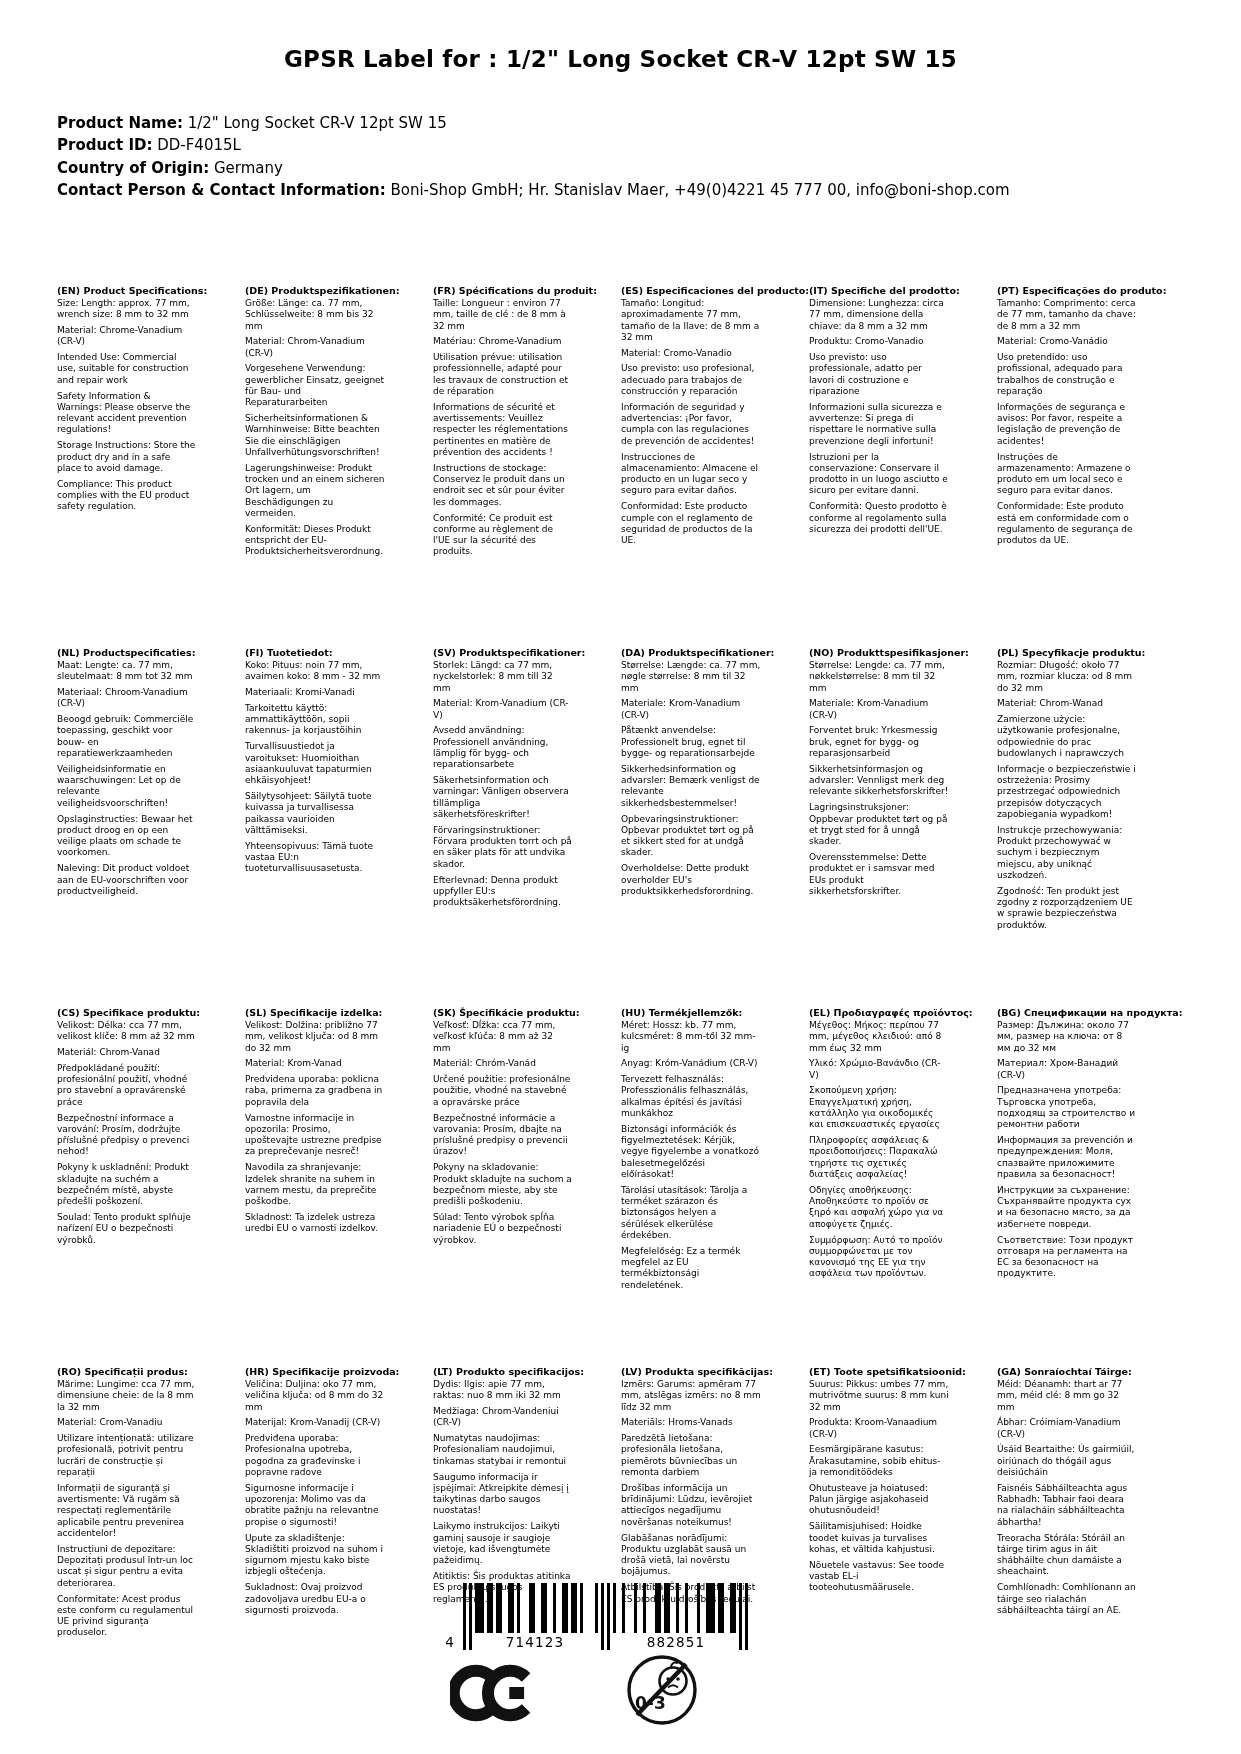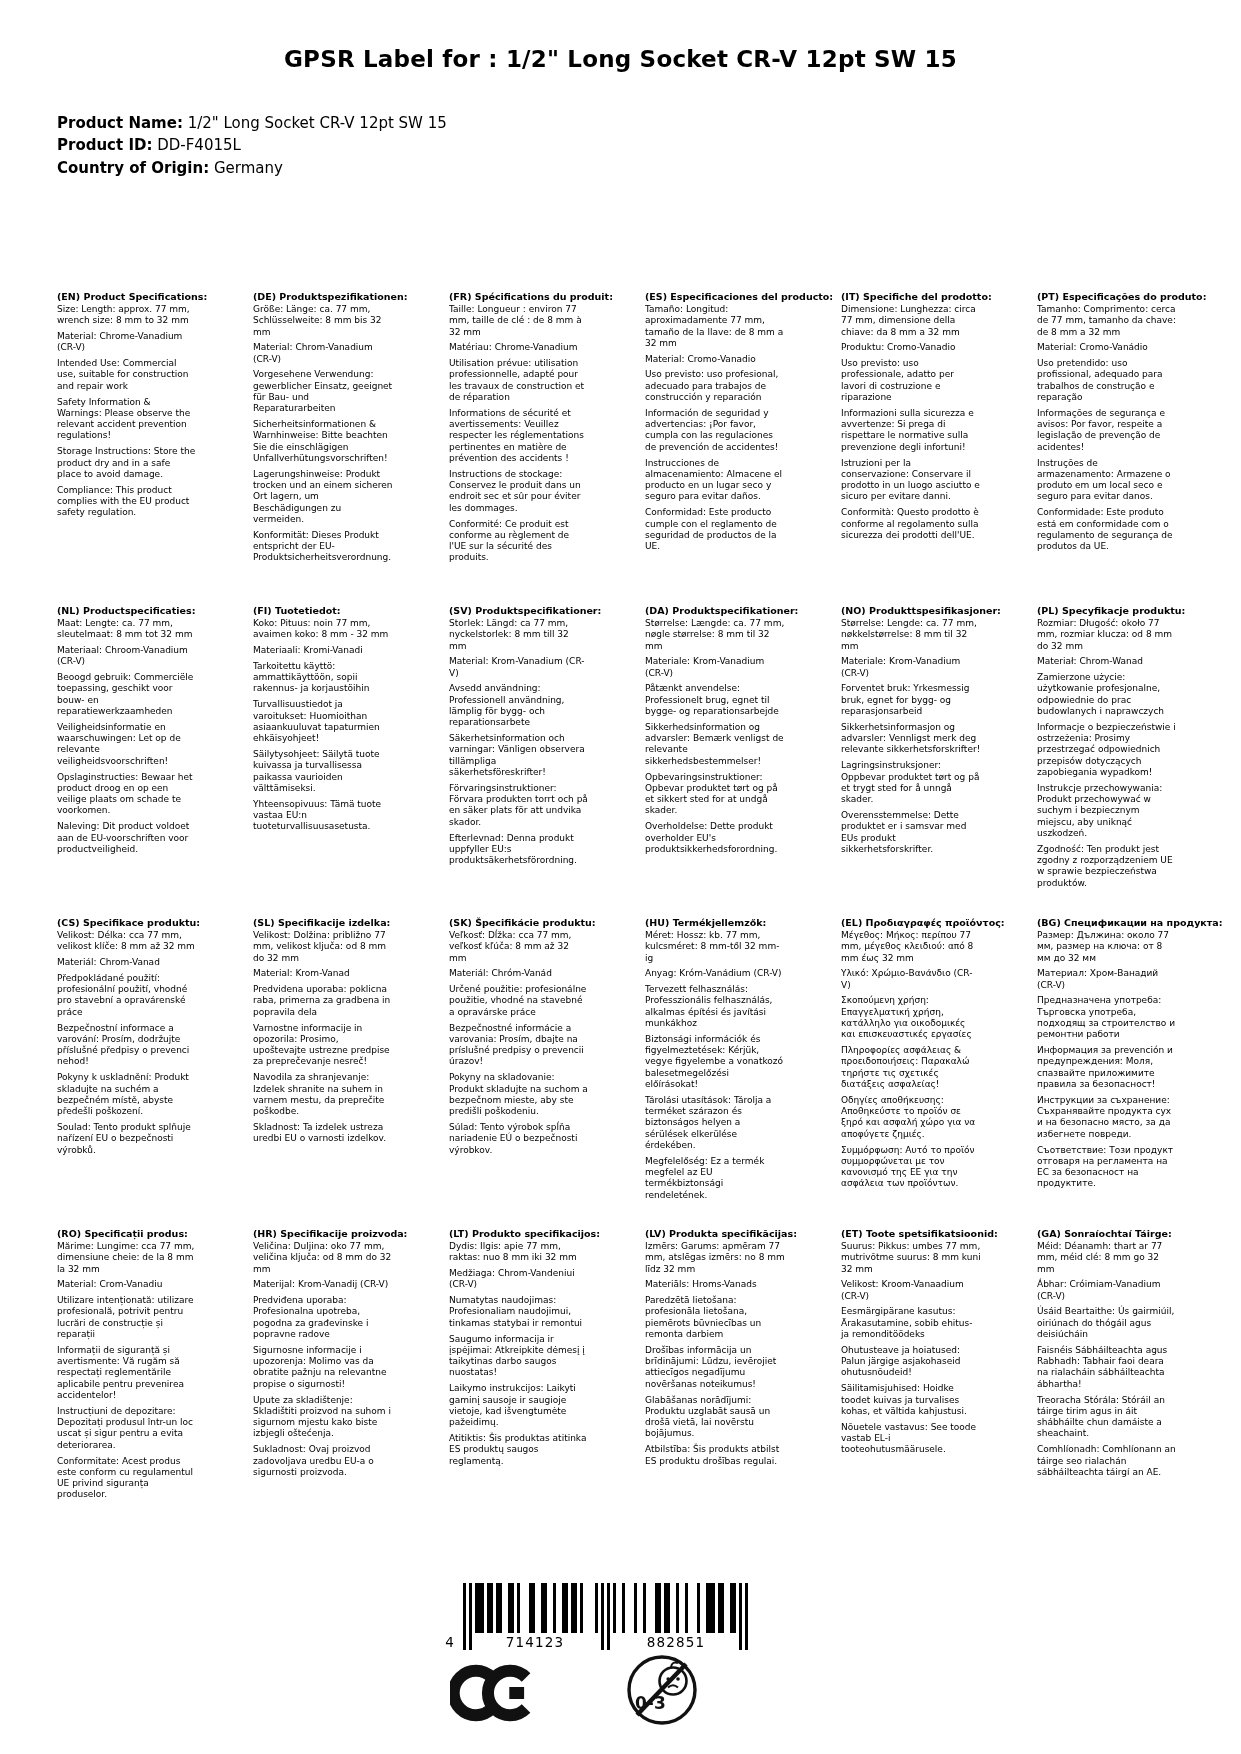--- a/index.html
+++ b/index.html
@@ -9,23 +9,24 @@
   }
   .title{
     position:absolute;top:46px;left:0;width:1241px;text-align:center;
     font-size:23px;font-weight:bold;letter-spacing:0.2px;
   }
   .product-info{position:absolute;left:57px;top:112px;font-size:15px;line-height:22.3px;}
   .pi-row{white-space:nowrap;}
   .pi-label{font-weight:bold;}
   .pi-value{font-weight:normal;}
   .specs-grid{
-    position:absolute;left:57px;top:291px;
+    position:absolute;left:57px;top:285px;
     display:grid;grid-template-columns:repeat(6,140px);column-gap:56px;
     grid-template-rows:314px 312px 311px auto;
+    gap:48px;
   }
   .spec-block{width:140px;}
   .spec-block h3{
     font-size:9.5px;font-weight:bold;margin:0 0 2px 0;white-space:nowrap;
   }
   .spec-block p{
     font-size:9px;line-height:11.3px;margin:0 0 4.5px 0;
     overflow-wrap:break-word;word-break:break-word;
   }
   .barcode{position:absolute;left:445px;top:1583px;}
@@ -38,20 +39,21 @@
 <body>
 
 <div class="page">
 
   <div class="title">GPSR Label for : 1/2" Long Socket CR-V 12pt SW 15</div>
 
   <div class="product-info" id="product-info">
       <div class="pi-row"><span class="pi-label">Product Name:</span><span class="pi-value">&nbsp;1/2" Long Socket CR-V 12pt SW 15</span></div>
       <div class="pi-row"><span class="pi-label">Product ID:</span><span class="pi-value">&nbsp;DD-F4015L</span></div>
       <div class="pi-row"><span class="pi-label">Country of Origin:</span><span class="pi-value">&nbsp;Germany</span></div>
+      <div class="pi-row"><span class="pi-label">Contact Person &amp; Contact Information:</span><span class="pi-value">&nbsp;Boni-Shop GmbH; Hr. Stanislav Maer, +49(0)4221 45 777 00, info@boni-shop.com</span></div>
     </div>
 
   <div class="specs-grid" id="specs-grid">
       <div class="spec-block">
         <h3>(EN) Product Specifications:</h3>
         <p>Size: Length: approx. 77 mm, wrench size: 8 mm to 32 mm</p>
         <p>Material: Chrome-Vanadium (CR-V)</p>
         <p>Intended Use: Commercial use, suitable for construction and repair work</p>
         <p>Safety Information &amp; Warnings: Please observe the relevant accident prevention regulations!</p>
         <p>Storage Instructions: Store the product dry and in a safe place to avoid damage.</p>
@@ -242,21 +244,21 @@
         <p>Izmērs: Garums: apmēram 77 mm, atslēgas izmērs: no 8 mm līdz 32 mm</p>
         <p>Materiāls: Hroms-Vanads</p>
         <p>Paredzētā lietošana: profesionāla lietošana, piemērots būvniecības un remonta darbiem</p>
         <p>Drošības informācija un brīdinājumi: Lūdzu, ievērojiet attiecīgos negadījumu novēršanas noteikumus!</p>
         <p>Glabāšanas norādījumi: Produktu uzglabāt sausā un drošā vietā, lai novērstu bojājumus.</p>
         <p>Atbilstība: Šis produkts atbilst ES produktu drošības regulai.</p>
       </div>
       <div class="spec-block">
         <h3>(ET) Toote spetsifikatsioonid:</h3>
         <p>Suurus: Pikkus: umbes 77 mm, mutrivõtme suurus: 8 mm kuni 32 mm</p>
-        <p>Velikost: Kroom-Vanaadium (CR-V)</p>
+        <p>Produkta: Kroom-Vanaadium (CR-V)</p>
         <p>Eesmärgipärane kasutus: Ärakasutamine, sobib ehitus- ja remonditöödeks</p>
         <p>Ohutusteave ja hoiatused: Palun järgige asjakohaseid ohutusnõudeid!</p>
         <p>Säilitamisjuhised: Hoidke toodet kuivas ja turvalises kohas, et vältida kahjustusi.</p>
         <p>Nõuetele vastavus: See toode vastab EL-i tooteohutusmäärusele.</p>
       </div>
       <div class="spec-block">
         <h3>(GA) Sonraíochtaí Táirge:</h3>
         <p>Méid: Déanamh: thart ar 77 mm, méid clé: 8 mm go 32 mm</p>
         <p>Ábhar: Cróimiam-Vanadium (CR-V)</p>
         <p>Úsáid Beartaithe: Ús gairmiúil, oiriúnach do thógáil agus deisiúcháin</p>

